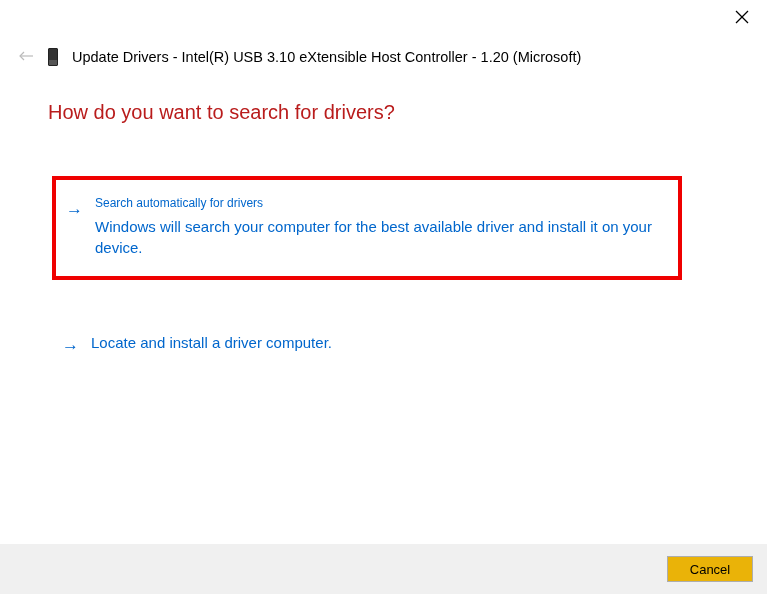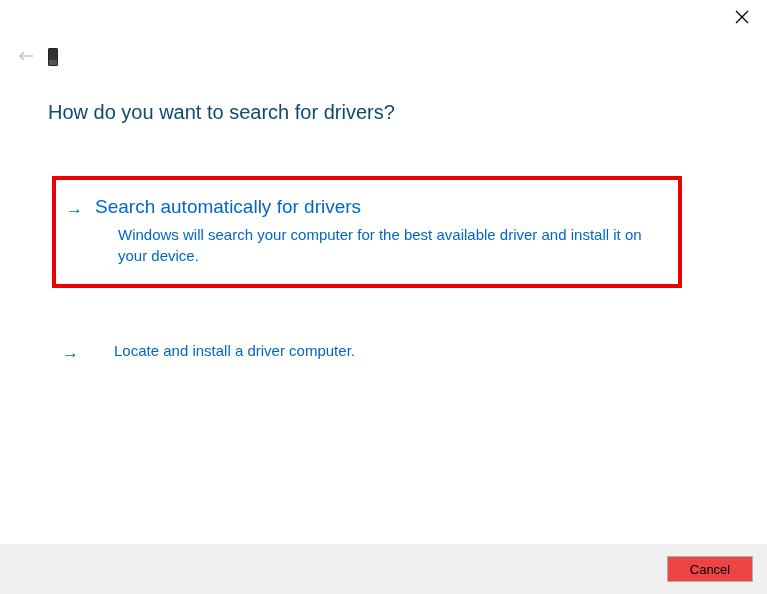--- a/index.html
+++ b/index.html
@@ -45,21 +45,21 @@
       background: linear-gradient(to bottom, #333 0%, #333 70%, #555 70%, #555 100%);
       border: 1px solid #222;
       border-radius: 1px;
       display: inline-block;
     }
     .header-title {
       font-size: 14.5px;
       color: #000;
     }
     .main-heading {
-      color: #0c4a6e;
+      color: #b91c1c;
       font-size: 20px;
       font-weight: 400;
       margin: 35px 12px 0 48px;
     }
     .options {
       margin: 52px 0 0 52px;
     }
     .option {
       display: flex;
       align-items: flex-start;
@@ -75,47 +75,46 @@
       color: #0066cc;
       font-size: 17px;
       margin-right: 12px;
       margin-top: 3px;
     }
     .option-content {
       flex: 1;
     }
     .option-title {
       color: #0066cc;
-      font-size: 19px;
+      font-size: 12px;
       font-weight: 400;
       margin-bottom: 6px;
     }
     .option-desc {
       color: #0066cc;
       font-size: 15px;
       line-height: 1.4;
       font-weight: 400;
-      margin-left: 23px;
     }
     .footer {
       position: absolute;
       bottom: 0;
       left: 0;
       right: 0;
       height: 50px;
       background: #f0f0f0;
       display: flex;
       justify-content: flex-end;
       align-items: center;
       padding-right: 14px;
     }
     .cancel-btn {
       width: 86px;
       height: 26px;
-      background: #ef4444;
+      background: #eab308;
       border: 1px solid #adadad;
       font-size: 13px;
       font-family: inherit;
       cursor: pointer;
     }
   </style>
 </head>
 <body>
 
 <button class="close-btn">
@@ -126,20 +125,21 @@
 </button>
 
 <div class="header-row">
   <button class="back-arrow">
     <svg width="16" height="12" viewBox="0 0 16 12">
       <line x1="2" y1="6" x2="15" y2="6" stroke="#bbb" stroke-width="1.2"></line>
       <polyline points="6,2 2,6 6,10" fill="none" stroke="#bbb" stroke-width="1.2"></polyline>
     </svg>
   </button>
   <span class="device-icon"></span>
+  <span class="header-title">Update Drivers - Intel(R) USB 3.10 eXtensible Host Controller - 1.20 (Microsoft)</span>
 </div>
 
 <h1 class="main-heading">How do you want to search for drivers?</h1>
 
 <div class="options">
 
   <div class="option highlighted">
     <span class="option-arrow">→</span>
     <div class="option-content">
       <div class="option-title">Search automatically for drivers</div>

